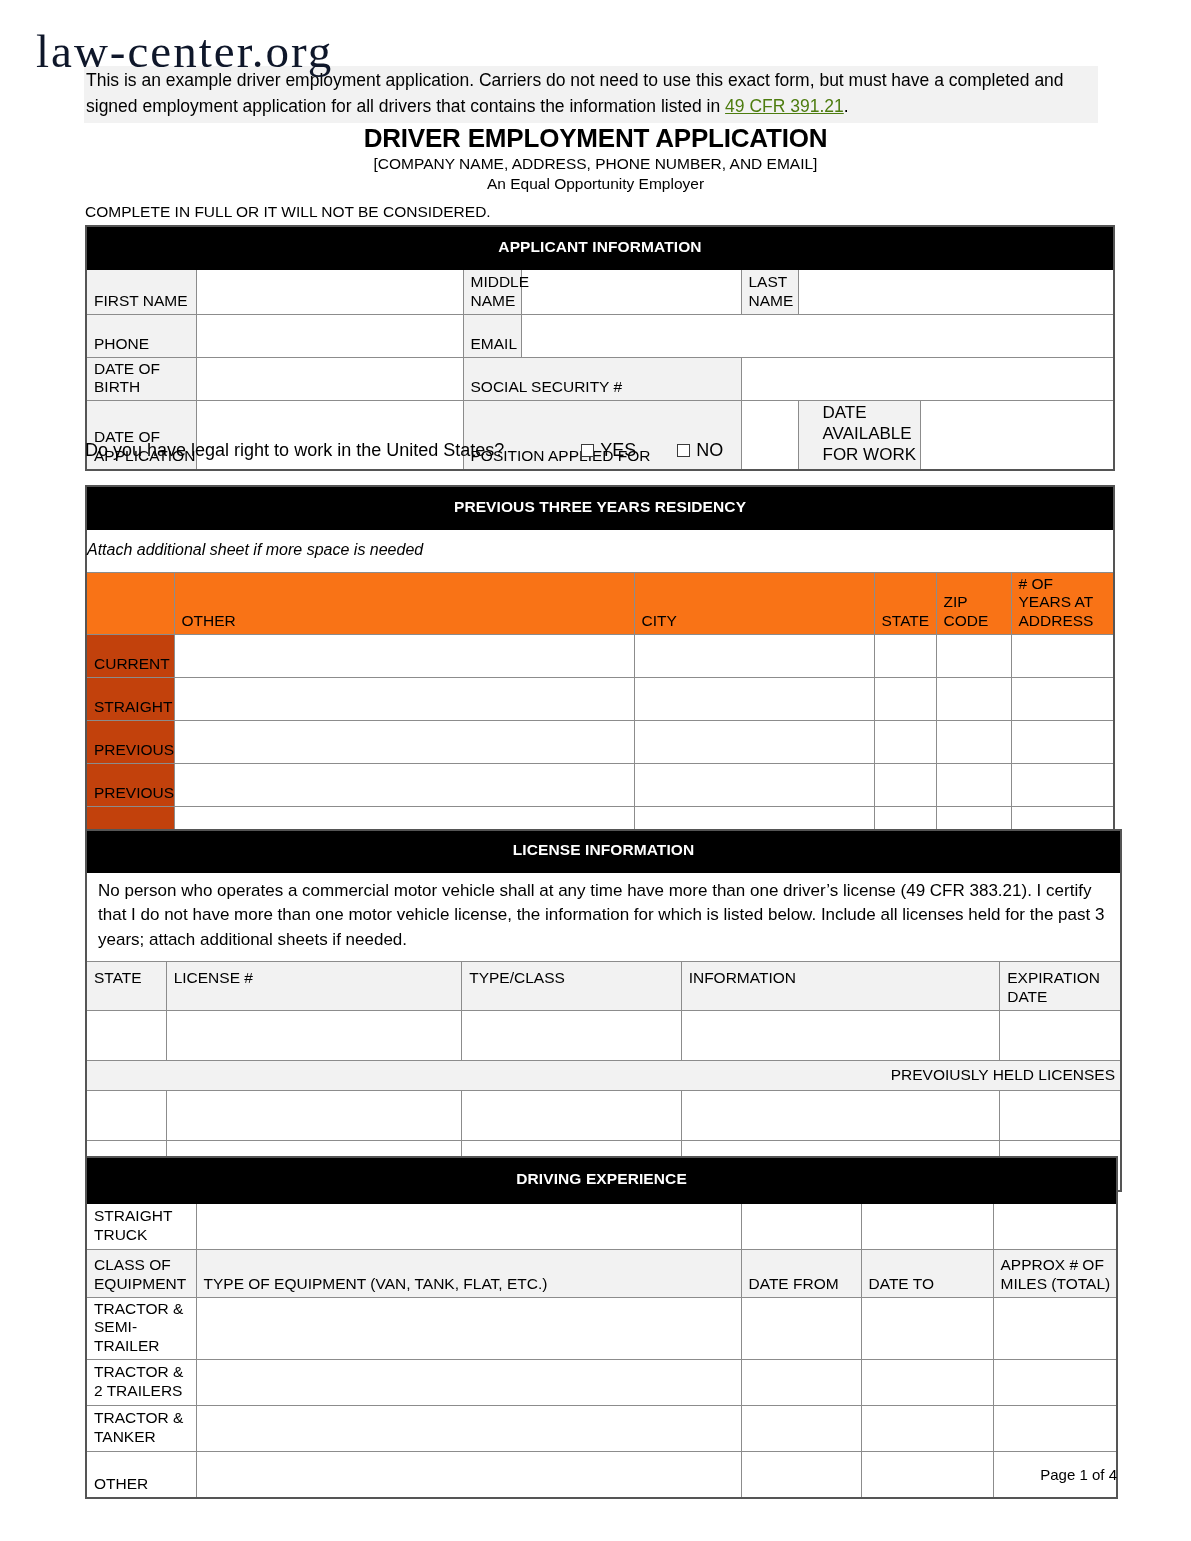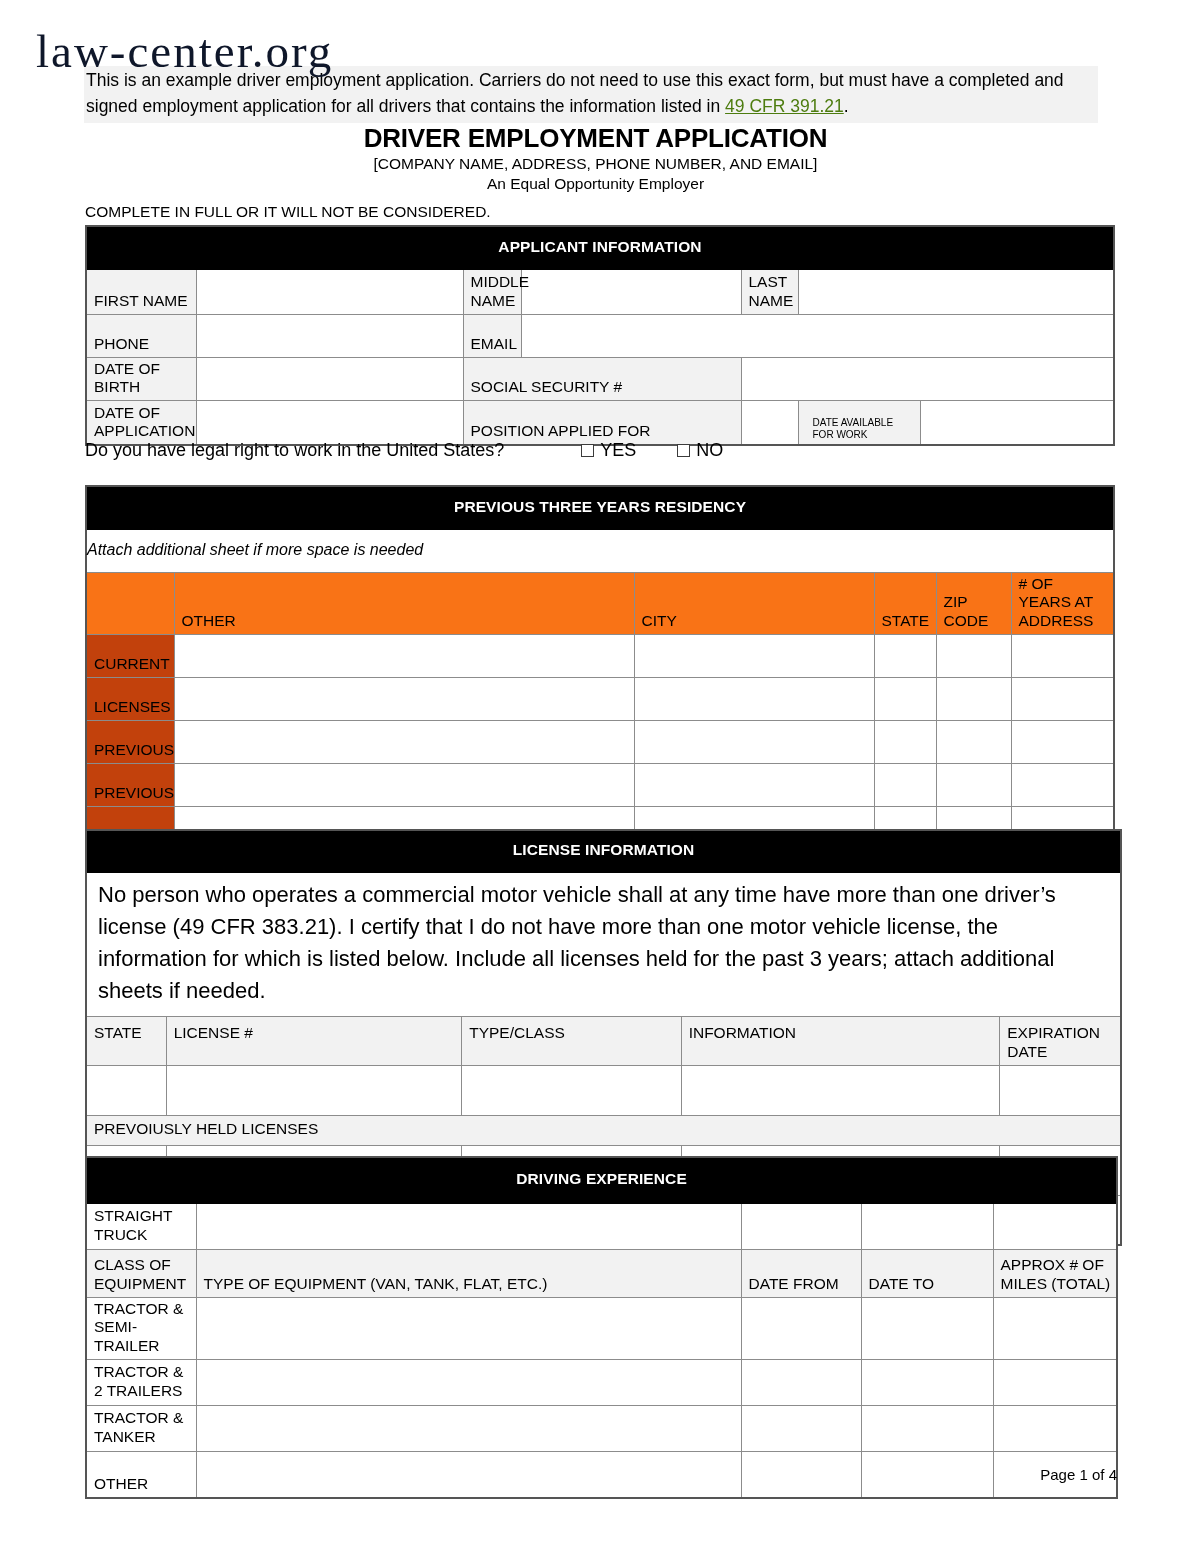--- a/index.html
+++ b/index.html
@@ -101,23 +101,23 @@
   
   #residency { left: 85px; top: 485px; width: 1028px; }
   #residency td { height: 43px; }
   #residency .note { font-style: italic; font-size: 16px; vertical-align: middle; padding: 5px 0 6px 0; }
   #residency .hdr { background: #f97316; height: 46px; }
   #residency .rowlbl { background: #c2410c; text-align: right; }
 
   
   #license { left: 85px; top: 829px; width: 1037px; }
   #license td { height: 42px; }
-  #license .para { font-size: 22px; line-height: 1.47; vertical-align: top; padding: 6px 10px 8px 11px; }
+  #license .para { font-size: 17px; line-height: 1.47; vertical-align: top; padding: 6px 10px 8px 11px; }
   #license .hdr { background: #f2f2f2; height: 48px; vertical-align: top; padding-top: 7px; }
-  #license .prev { background: #f2f2f2; text-align: left; vertical-align: middle; height: 30px; font-size: 15.5px; }
+  #license .prev { background: #f2f2f2; text-align: right; vertical-align: middle; height: 30px; font-size: 15.5px; }
   #license .blank { height: 50px; }
 
   
   #driving { left: 85px; top: 1156px; width: 1031px; }
   #driving td { height: 46px; }
   #driving .hdr { background: #f2f2f2; height: 48px; }
   #driving .rowlbl { background: #ffffff; vertical-align: middle; padding-top: 2px; }
   #driving .rowlbl.last { vertical-align: bottom; }
 
   .footer {
@@ -180,21 +180,21 @@
     </tr>
     <tr>
       <td class="lbl">DATE OF APPLICATION</td>
       <td class="fill" style="width:167px"></td>
       <td class="lbl" colspan="2" style="width:100px">POSITION APPLIED FOR</td>
       <td class="fill"></td>
       <td class="fill" style="padding:0">
         <table style="width:100%;height:100%;border-collapse:collapse;table-layout:fixed">
           <tbody>
                 <tr>
-            <td class="lbl" style="width:122px;border:0;border-right:1px solid #8c8c8c;vertical-align:bottom;padding:2px 4px 3px 14px;font-size:10px;line-height:1.22">DATE AVAILABLE FOR WORK</td>
+            <td class="lbl" style="width:122px;border:0;border-right:1px solid #8c8c8c;vertical-align:bottom;padding:2px 4px 3px 24px;font-size:17px;line-height:1.22">DATE AVAILABLE FOR WORK</td>
             <td class="fill" style="border:0"></td>
           </tr>
         </tbody>
             </table>
       </td>
     </tr>
   </tbody>
     </table>
 
   <div class="rtw">
@@ -233,21 +233,21 @@
     </tr>
     <tr>
       <td class="rowlbl">CURRENT</td>
       <td class="fill"></td>
       <td class="fill"></td>
       <td class="fill"></td>
       <td class="fill"></td>
       <td class="fill"></td>
     </tr>
     <tr>
-      <td class="rowlbl">LICENSES</td>
+      <td class="rowlbl">STRAIGHT</td>
       <td class="fill"></td>
       <td class="fill"></td>
       <td class="fill"></td>
       <td class="fill"></td>
       <td class="fill"></td>
     </tr>
     <tr>
       <td class="rowlbl">PREVIOUS</td>
       <td class="fill"></td>
       <td class="fill"></td>

